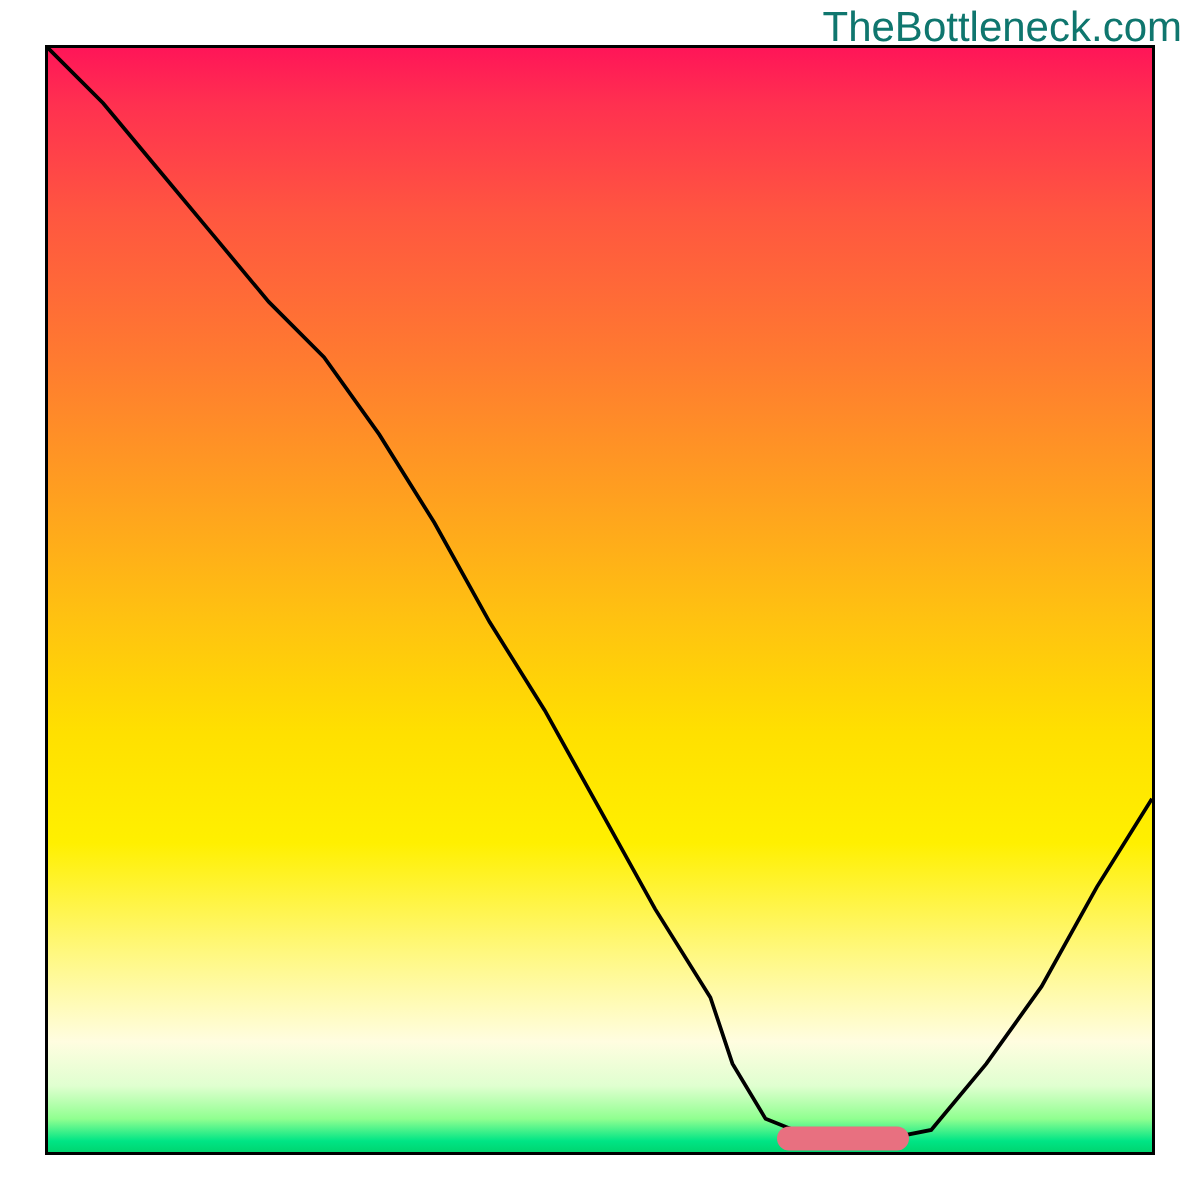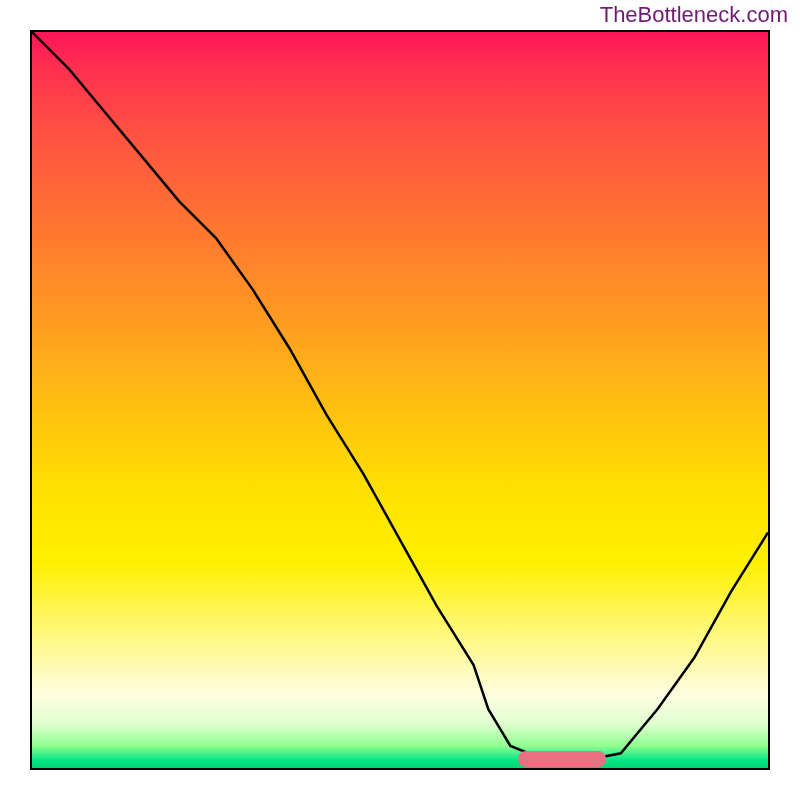--- a/index.html
+++ b/index.html
@@ -8,22 +8,22 @@
     width: 800px;
     height: 800px;
     background: white;
     font-family: Arial, sans-serif;
     position: relative;
   }
   .watermark {
     position: absolute;
     top: 2px;
     right: 12px;
-    font-size: 22px;
-    color: #701a75;
+    font-size: 28px;
+    color: #0f766e;
     font-weight: normal;
   }
   .chart-container {
     position: absolute;
     left: 30px;
     top: 30px;
     width: 740px;
     height: 740px;
     border: 2px solid black;
     box-sizing: border-box;

